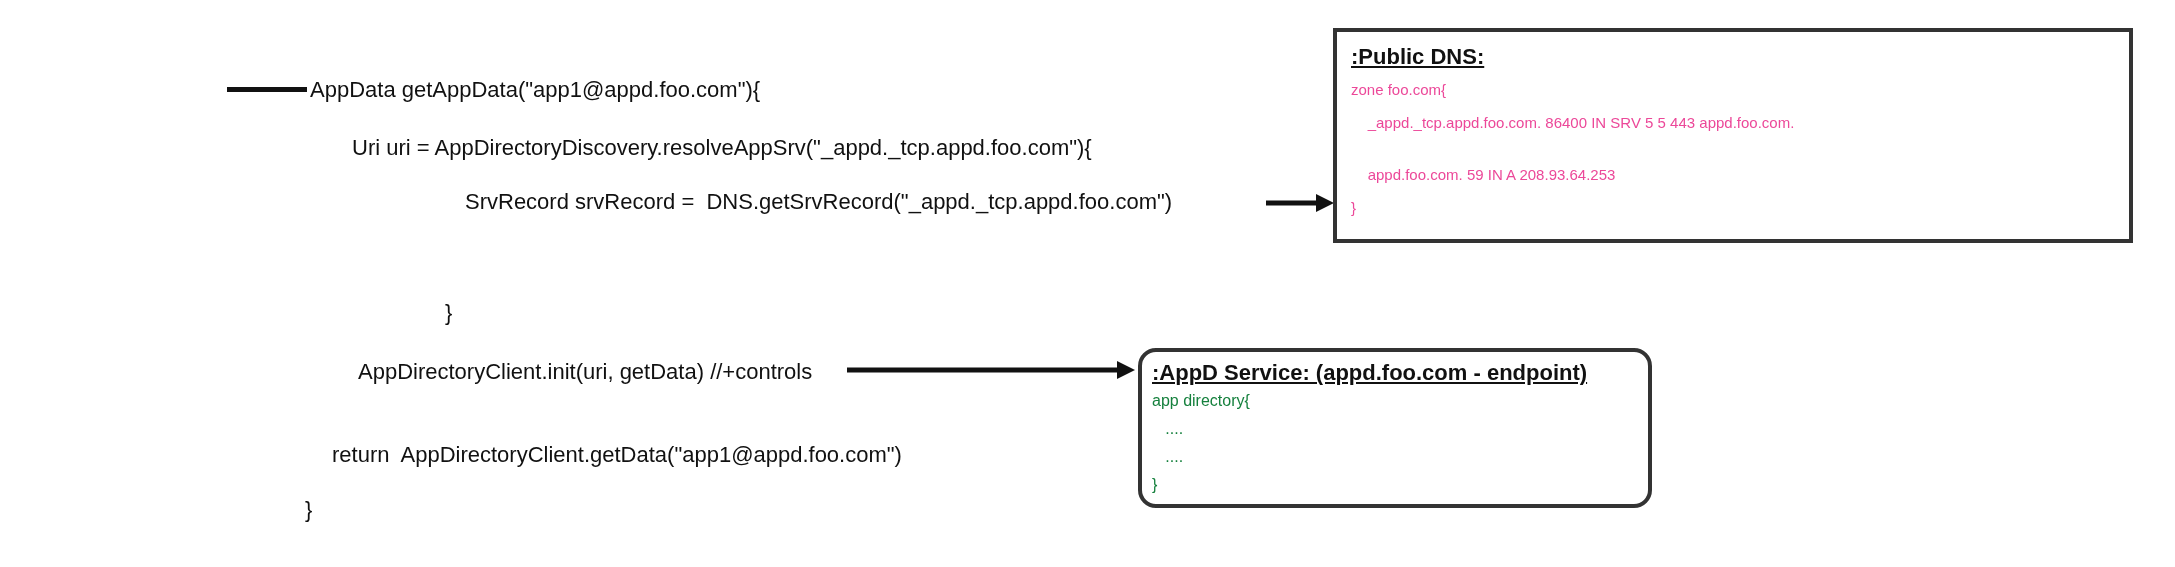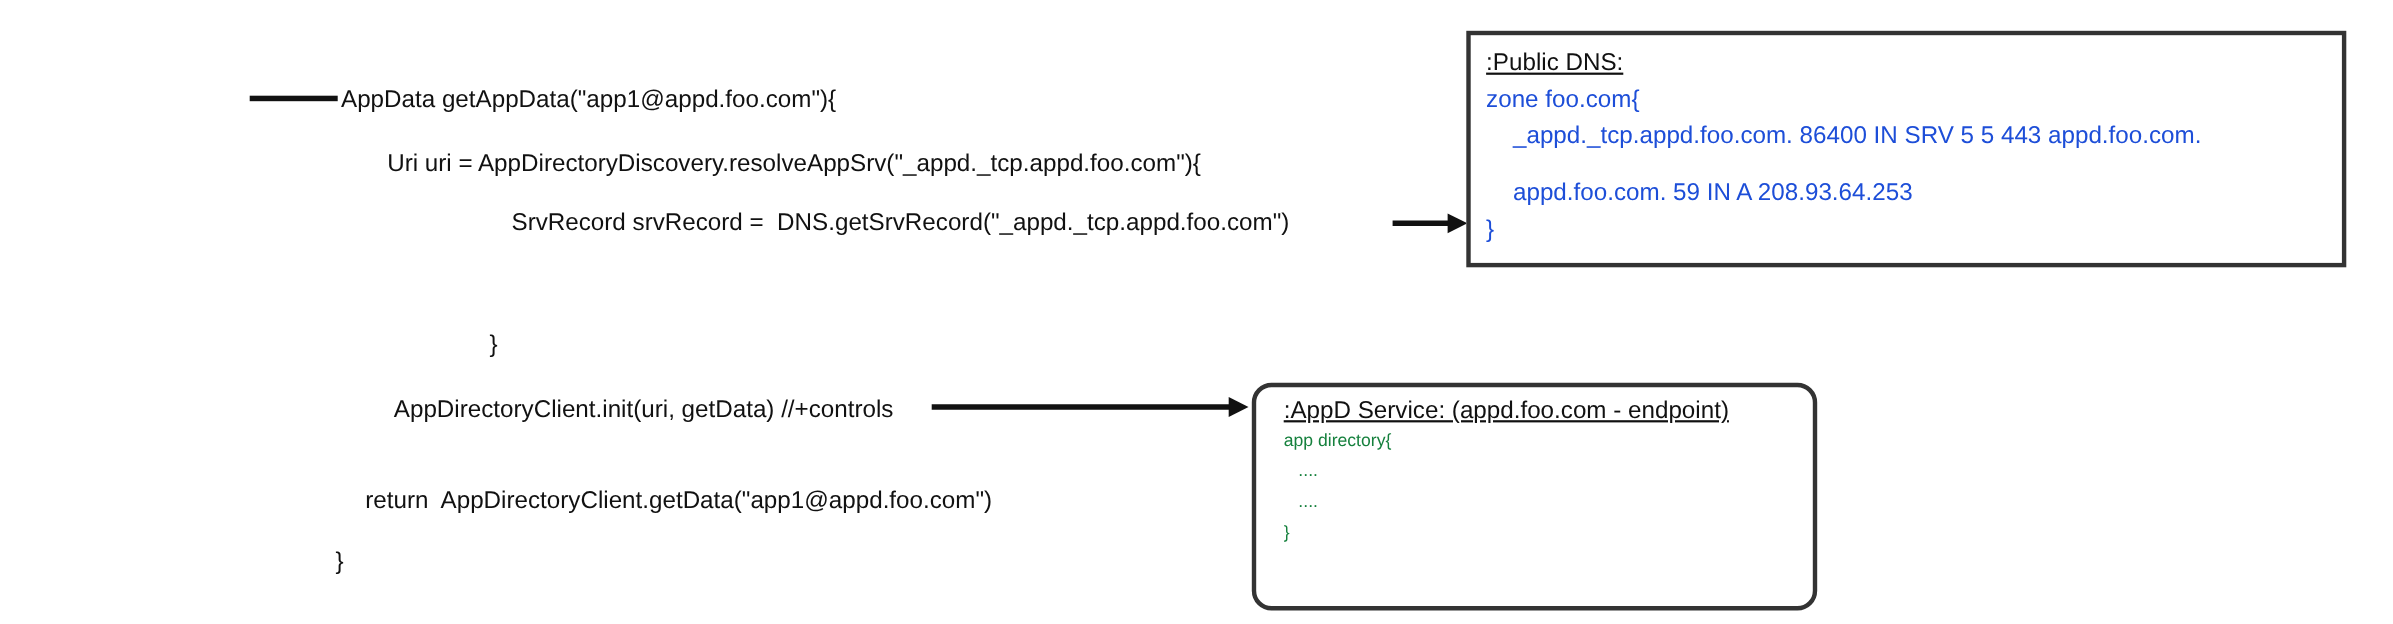--- a/index.html
+++ b/index.html
@@ -80,45 +80,45 @@
     width: 800px;
     height: 215px;
     border: 4px solid #333333;
     box-sizing: border-box;
     background: #ffffff;
     padding: 8px 10px 0 14px;
   }
   .box-title {
     font-size: 22px;
     line-height: 33px;
-    font-weight: normal;
+    font-weight: bold;
     text-decoration: underline;
     white-space: pre;
     color: #111111;
   }
   .dns-line {
-    font-size: 22px;
+    font-size: 15px;
     line-height: 33px;
     min-height: 19px;
     white-space: pre;
-    color: #1d4ed8;
+    color: #ec4899;
   }
 
   
   .appd-box {
     position: absolute;
     left: 1138px;
     top: 348px;
     width: 514px;
-    height: 207px;
+    height: 160px;
     border: 4px solid #333333;
     border-radius: 18px;
     box-sizing: border-box;
     background: #ffffff;
-    padding: 7px 8px 0 25px;
+    padding: 7px 8px 0 10px;
   }
   .appd-box .box-title { line-height: 28px; }
   .appd-line {
     font-size: 16px;
     line-height: 28px;
     min-height: 16px;
     white-space: pre;
     color: #15803d;
   }
 </style>

